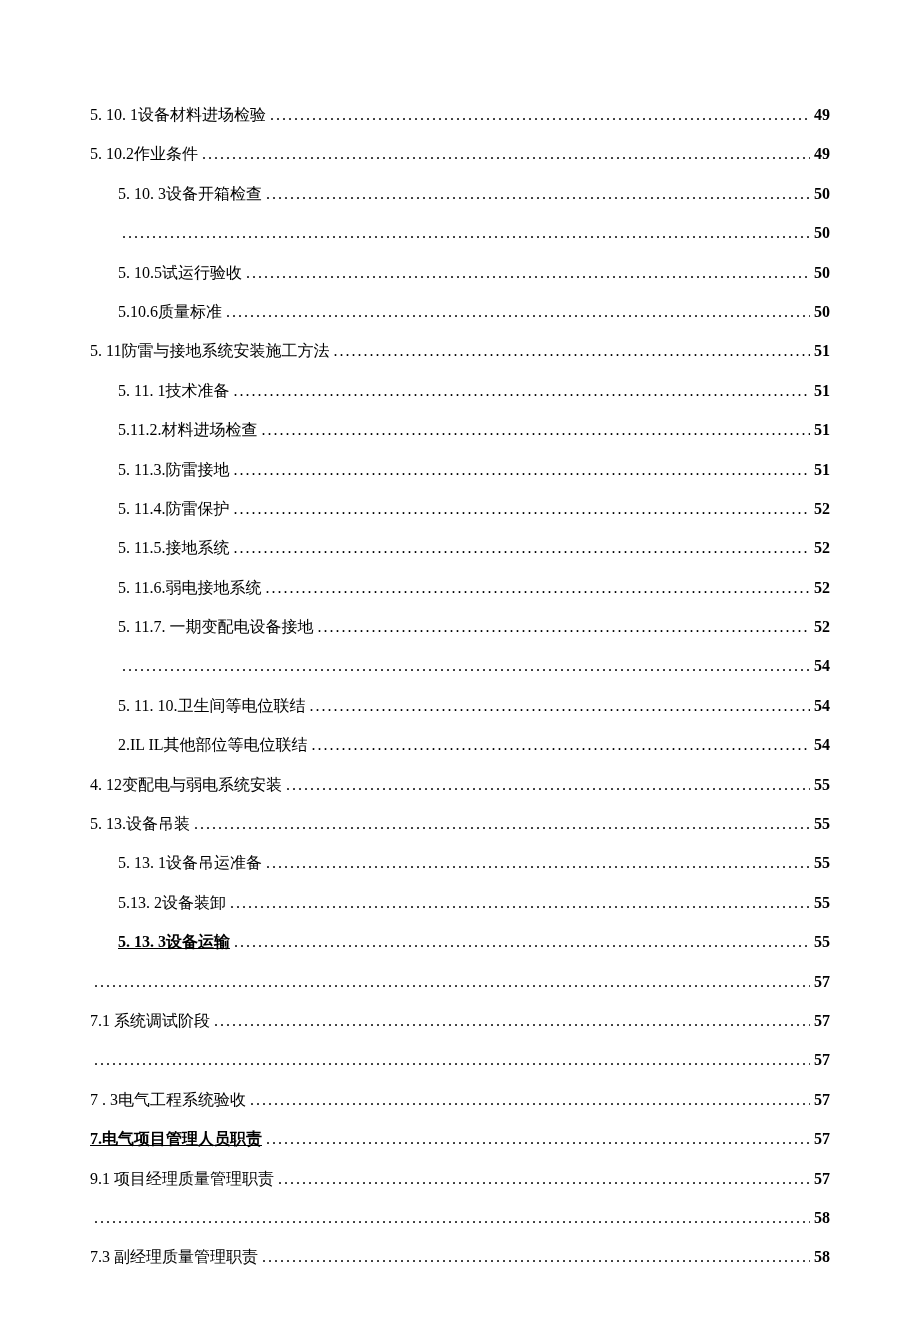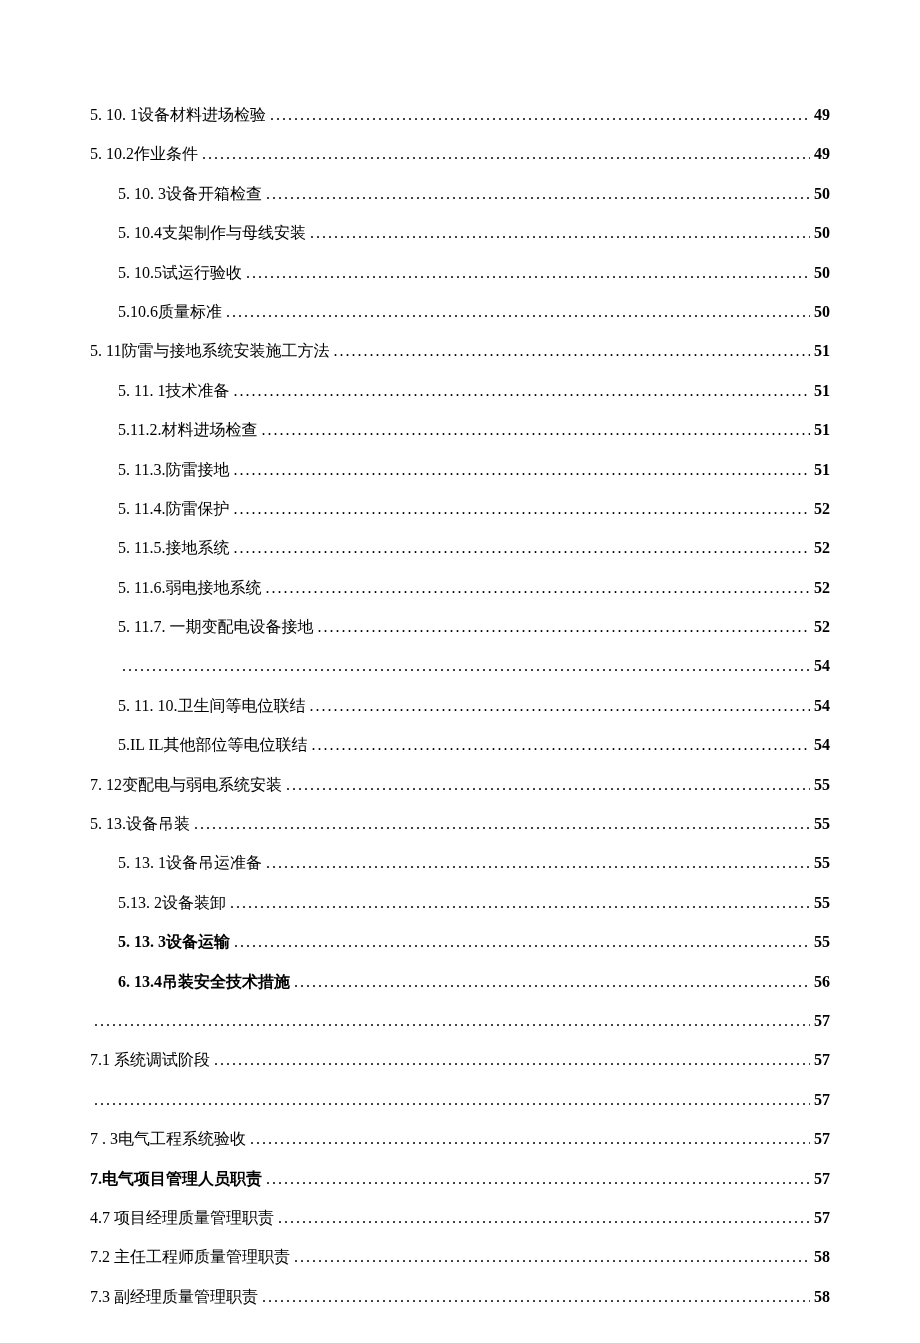--- a/index.html
+++ b/index.html
@@ -31,21 +31,21 @@
     }
     .toc-dots::after {
       content: "........................................................................................................................................................";
     }
     .toc-page {
       flex: 0 0 auto;
       font-weight: bold;
     }
     .indent-0 { padding-left: 0; }
     .indent-1 { padding-left: 28px; }
-    .bold .toc-label { font-weight: bold; }
+    .bold .toc-label { font-weight: bold; text-decoration: underline; }
   </style>
 </head>
 <body>
 
 <div id="toc-container">
     <div class="toc-line indent-0">
       <span class="toc-label">5. 10. 1设备材料进场检验</span>
       <span class="toc-dots"></span>
       <span class="toc-page">49</span>
     </div>
@@ -53,21 +53,20 @@
       <span class="toc-label">5. 10.2作业条件</span>
       <span class="toc-dots"></span>
       <span class="toc-page">49</span>
     </div>
     <div class="toc-line indent-1">
       <span class="toc-label">5. 10. 3设备开箱检查</span>
       <span class="toc-dots"></span>
       <span class="toc-page">50</span>
     </div>
     <div class="toc-line indent-1">
-      <span class="toc-label">5. 10.4支架制作与母线安装</span>
       <span class="toc-dots"></span>
       <span class="toc-page">50</span>
     </div>
     <div class="toc-line indent-1">
       <span class="toc-label">5. 10.5试运行验收</span>
       <span class="toc-dots"></span>
       <span class="toc-page">50</span>
     </div>
     <div class="toc-line indent-1">
       <span class="toc-label">5.10.6质量标准</span>
@@ -117,26 +116,26 @@
     <div class="toc-line indent-1">
       <span class="toc-dots"></span>
       <span class="toc-page">54</span>
     </div>
     <div class="toc-line indent-1">
       <span class="toc-label">5. 11. 10.卫生间等电位联结</span>
       <span class="toc-dots"></span>
       <span class="toc-page">54</span>
     </div>
     <div class="toc-line indent-1">
-      <span class="toc-label">5.IL IL其他部位等电位联结</span>
+      <span class="toc-label">2.IL IL其他部位等电位联结</span>
       <span class="toc-dots"></span>
       <span class="toc-page">54</span>
     </div>
     <div class="toc-line indent-0">
-      <span class="toc-label">7. 12变配电与弱电系统安装</span>
+      <span class="toc-label">4. 12变配电与弱电系统安装</span>
       <span class="toc-dots"></span>
       <span class="toc-page">55</span>
     </div>
     <div class="toc-line indent-0">
       <span class="toc-label">5. 13.设备吊装</span>
       <span class="toc-dots"></span>
       <span class="toc-page">55</span>
     </div>
     <div class="toc-line indent-1">
       <span class="toc-label">5. 13. 1设备吊运准备</span>
@@ -145,25 +144,20 @@
     </div>
     <div class="toc-line indent-1">
       <span class="toc-label">5.13. 2设备装卸</span>
       <span class="toc-dots"></span>
       <span class="toc-page">55</span>
     </div>
     <div class="toc-line indent-1 bold">
       <span class="toc-label">5. 13. 3设备运输</span>
       <span class="toc-dots"></span>
       <span class="toc-page">55</span>
-    </div>
-    <div class="toc-line indent-1 bold">
-      <span class="toc-label">6. 13.4吊装安全技术措施</span>
-      <span class="toc-dots"></span>
-      <span class="toc-page">56</span>
     </div>
     <div class="toc-line indent-0 bold">
       <span class="toc-dots"></span>
       <span class="toc-page">57</span>
     </div>
     <div class="toc-line indent-0">
       <span class="toc-label">7.1 系统调试阶段</span>
       <span class="toc-dots"></span>
       <span class="toc-page">57</span>
     </div>
@@ -175,26 +169,25 @@
       <span class="toc-label">7 . 3电气工程系统验收</span>
       <span class="toc-dots"></span>
       <span class="toc-page">57</span>
     </div>
     <div class="toc-line indent-0 bold">
       <span class="toc-label">7.电气项目管理人员职责</span>
       <span class="toc-dots"></span>
       <span class="toc-page">57</span>
     </div>
     <div class="toc-line indent-0">
-      <span class="toc-label">4.7 项目经理质量管理职责</span>
+      <span class="toc-label">9.1 项目经理质量管理职责</span>
       <span class="toc-dots"></span>
       <span class="toc-page">57</span>
     </div>
     <div class="toc-line indent-0">
-      <span class="toc-label">7.2 主任工程师质量管理职责</span>
       <span class="toc-dots"></span>
       <span class="toc-page">58</span>
     </div>
     <div class="toc-line indent-0">
       <span class="toc-label">7.3 副经理质量管理职责</span>
       <span class="toc-dots"></span>
       <span class="toc-page">58</span>
     </div>
   </div>
 

